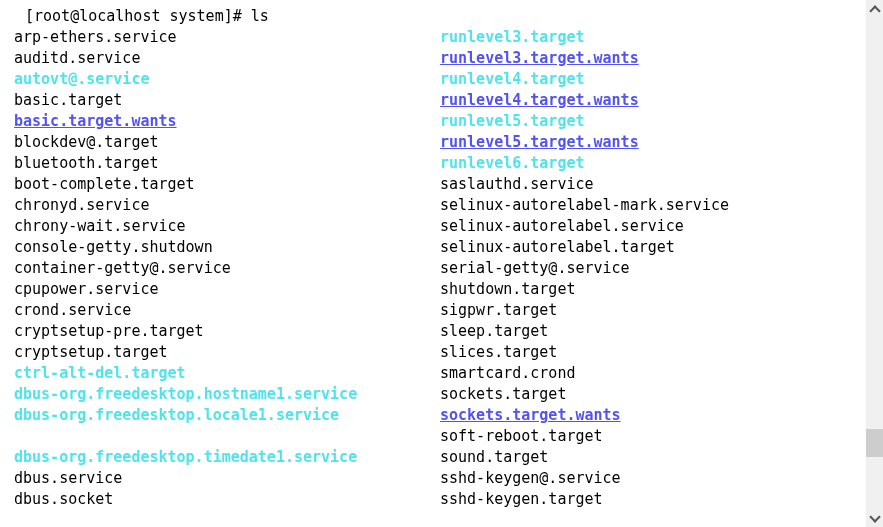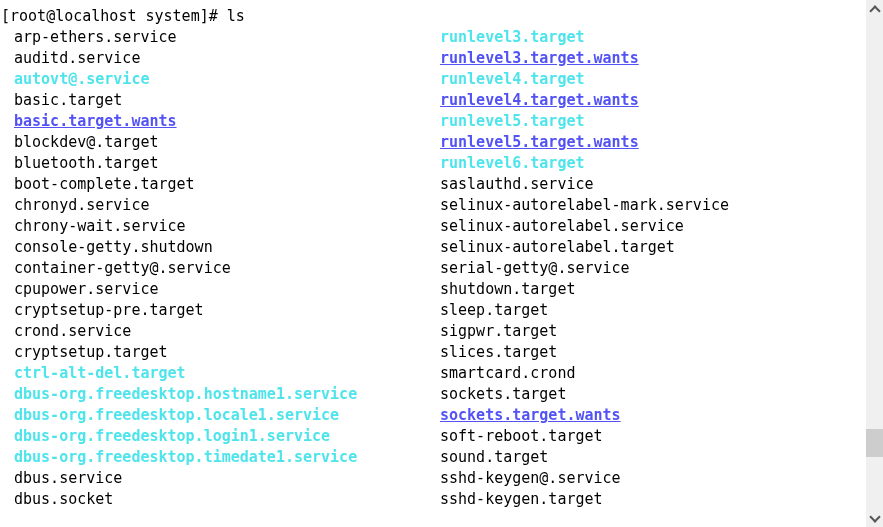--- a/index.html
+++ b/index.html
@@ -23,20 +23,21 @@
   .content {
     position: absolute;
     top: 6px;
     left: 0;
     right: 17px;
   }
   .prompt-line {
     padding-left: 1px;
     white-space: pre;
     height: 21px;
+    margin-left: 24px;
   }
   .row {
     position: relative;
     height: 21px;
     white-space: pre;
   }
   .cell {
     position: absolute;
     top: 0;
     white-space: pre;
@@ -97,27 +98,27 @@
         <div class="row"><span class="cell l file">basic.target</span><span class="cell r dir">runlevel4.target.wants</span></div>
         <div class="row"><span class="cell l dir">basic.target.wants</span><span class="cell r symlink">runlevel5.target</span></div>
         <div class="row"><span class="cell l file">blockdev@.target</span><span class="cell r dir">runlevel5.target.wants</span></div>
         <div class="row"><span class="cell l file">bluetooth.target</span><span class="cell r symlink">runlevel6.target</span></div>
         <div class="row"><span class="cell l file">boot-complete.target</span><span class="cell r file">saslauthd.service</span></div>
         <div class="row"><span class="cell l file">chronyd.service</span><span class="cell r file">selinux-autorelabel-mark.service</span></div>
         <div class="row"><span class="cell l file">chrony-wait.service</span><span class="cell r file">selinux-autorelabel.service</span></div>
         <div class="row"><span class="cell l file">console-getty.shutdown</span><span class="cell r file">selinux-autorelabel.target</span></div>
         <div class="row"><span class="cell l file">container-getty@.service</span><span class="cell r file">serial-getty@.service</span></div>
         <div class="row"><span class="cell l file">cpupower.service</span><span class="cell r file">shutdown.target</span></div>
+        <div class="row"><span class="cell l file">crond.service</span><span class="cell r file">sigpwr.target</span></div>
         <div class="row"><span class="cell l file">cryptsetup-pre.target</span><span class="cell r file">sleep.target</span></div>
-        <div class="row"><span class="cell l file">crond.service</span><span class="cell r file">sigpwr.target</span></div>
         <div class="row"><span class="cell l file">cryptsetup.target</span><span class="cell r file">slices.target</span></div>
         <div class="row"><span class="cell l symlink">ctrl-alt-del.target</span><span class="cell r file">smartcard.crond</span></div>
         <div class="row"><span class="cell l symlink">dbus-org.freedesktop.hostname1.service</span><span class="cell r file">sockets.target</span></div>
         <div class="row"><span class="cell l symlink">dbus-org.freedesktop.locale1.service</span><span class="cell r dir">sockets.target.wants</span></div>
-        <div class="row"><span class="cell l symlink">dbus-org.freedesktop.login1.service</span><span class="cell r file">soft-reboot.target</span></div>
+        <div class="row"><span class="cell r file">soft-reboot.target</span></div>
         <div class="row"><span class="cell l symlink">dbus-org.freedesktop.timedate1.service</span><span class="cell r file">sound.target</span></div>
         <div class="row"><span class="cell l file">dbus.service</span><span class="cell r file">sshd-keygen@.service</span></div>
         <div class="row"><span class="cell l file">dbus.socket</span><span class="cell r file">sshd-keygen.target</span></div>
       </div>
   </div>
   <div class="scrollbar">
     <div class="sb-btn up">
       <span class="chev chev-up"></span>
     </div>
     <div class="sb-thumb"></div>

